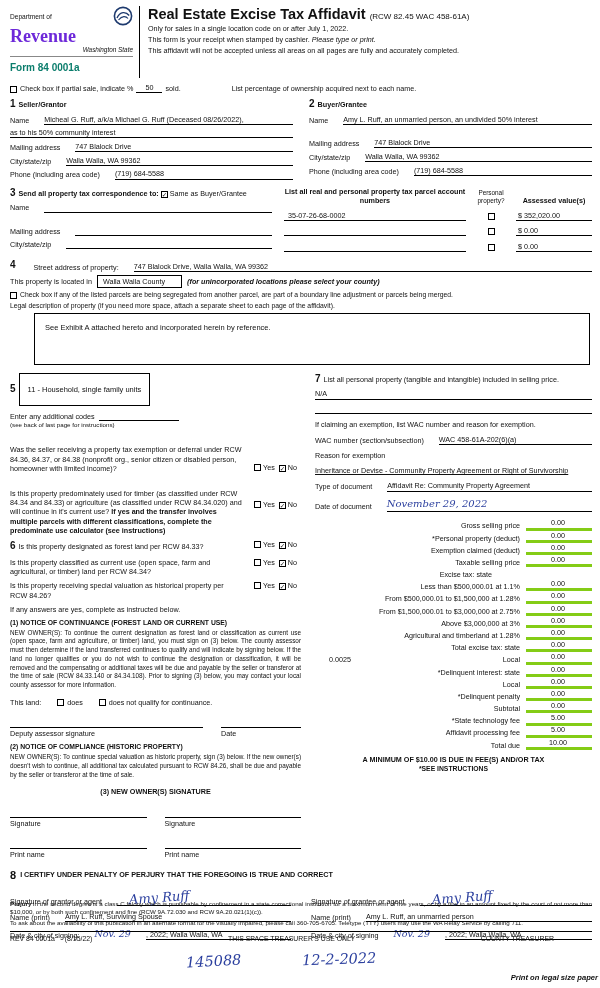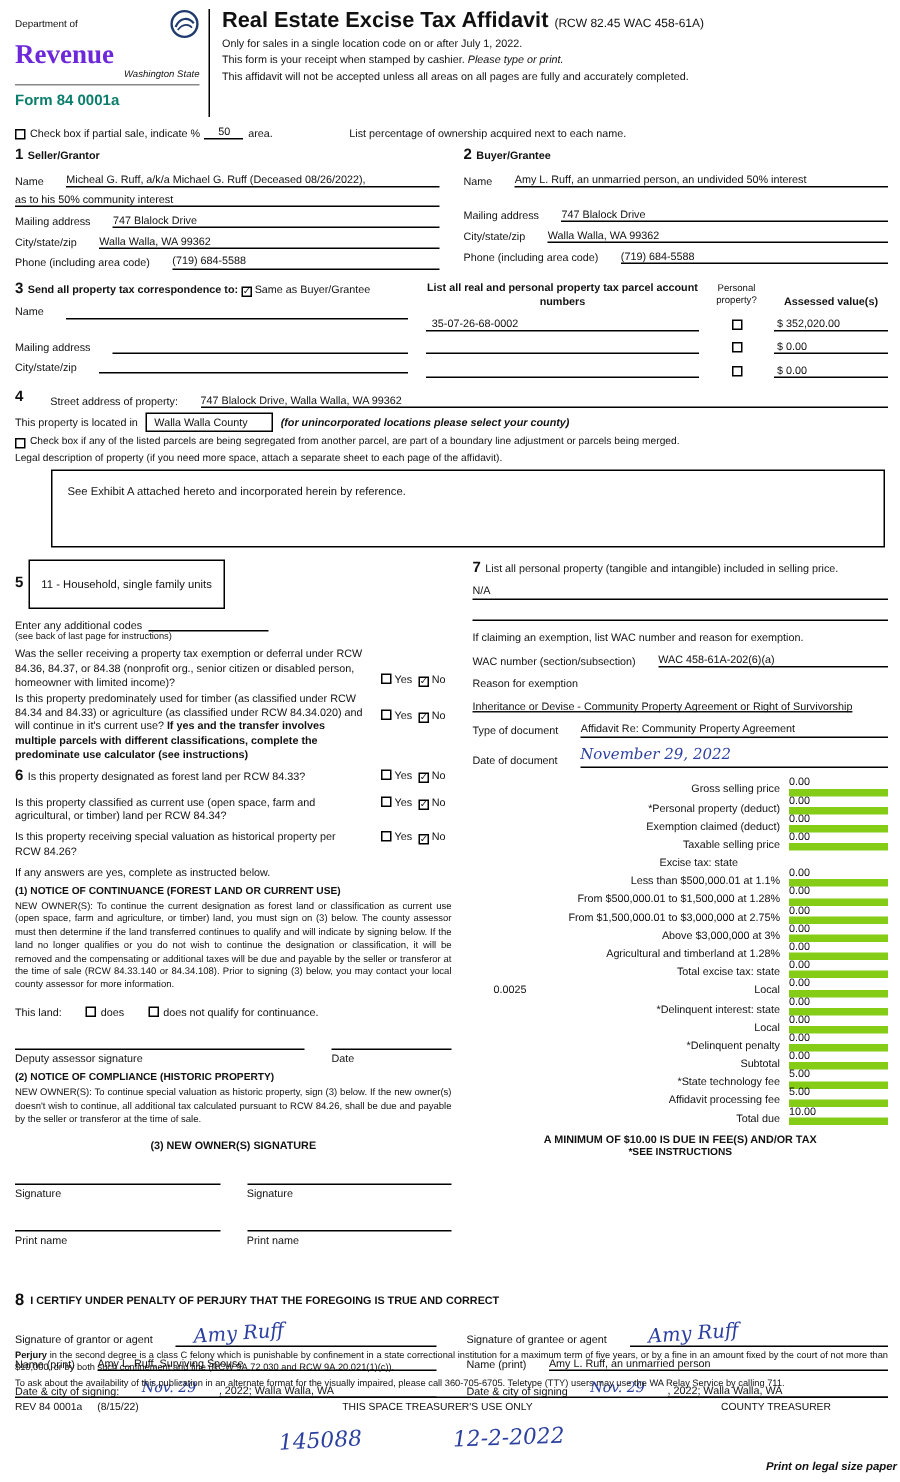--- a/index.html
+++ b/index.html
@@ -57,21 +57,21 @@
 .legal-lbl{margin-top:2px;font-size:6.8px}
 .exhibit-box{border:1px solid #000;height:52px;margin:2px 2px 0 24px;padding:9px 1px 0 10px;font-size:7.5px}
 
 .main-cols{display:flex;gap:14px;margin-top:8px;min-height:478px}
 .colL{width:50%}
 .colR{flex:1}
 .code-box{border:1px solid #000;padding:11px 8px;font-size:7.5px}
 .sec5head{display:flex;align-items:center}
 .addl{display:flex;align-items:flex-end;gap:4px;margin-top:6px}
 .addl .fill{width:80px}
-.q{position:relative;padding-right:58px;margin-top:2px}
+.q{position:relative;padding-right:58px;margin-top:16px}
 .q .yn{position:absolute;right:0;bottom:1px;white-space:nowrap}
 .q.q2 .yn{bottom:auto;top:11px}
 .ynl{margin:0 4px 0 2px}
 .q6{display:flex;margin-top:5px}
 .q6 .qt{flex:1;padding-right:8px}
 .q6 .yn{white-space:nowrap;width:56px;text-align:right}
 .ifyes{margin-top:5px}
 .notice-title{font-weight:bold;margin-top:5px;font-size:6.8px}
 .notice-body{font-size:6.35px;text-align:justify;margin-top:1px;line-height:1.38}
 .thisland{display:flex;gap:16px;margin-top:8px;align-items:flex-end}
@@ -81,21 +81,21 @@
 .slot .line{border-bottom:1px solid #000;height:11px}
 .slot .cap{margin-top:1px}
 .sig3head{text-align:center;font-weight:bold;margin-top:8px}
 
 .colR .mt{margin-top:6px}
 .fullfill{display:block;border-bottom:1px solid #000;min-height:10px;margin-top:4px}
 .ul-text{text-decoration:underline}
 .taxes{margin-top:7px}
 .tax-row{display:flex;justify-content:flex-end;align-items:flex-end;height:12.2px}
 .tr-label{padding-right:6px}
-.tr-amt{width:66px;border-bottom:5px solid #84cc16;text-align:left;padding-right:2px}
+.tr-amt{width:66px;border-bottom:3px solid #84cc16;text-align:center;padding-right:2px}
 .tr-pre{margin-right:auto;margin-left:8px;padding:0 6px}
 .tax-subhead{display:flex;justify-content:flex-end;align-items:flex-end;height:12px;padding-right:100px}
 .minline{font-weight:bold;text-align:center;margin-top:5px;font-size:7.2px}
 .seeinstr{font-weight:bold;text-align:center;font-size:6.8px;margin-top:1px}
 
 .sec8{margin-top:9px}
 .cert-head{display:flex;align-items:center;gap:4px}
 .secnum8{font-weight:bold;font-size:11px}
 .cert-cols{display:flex;gap:20px;margin-top:3px}
 .cc{flex:1}
@@ -137,21 +137,21 @@
       <div class="hnote">Only for sales in a single location code on or after July 1, 2022.</div>
       <div class="hnote"><span>This form is your receipt when stamped by cashier.</span> <span class="i">Please type or print.</span></div>
       <div class="hnote">This affidavit will not be accepted unless all areas on all pages are fully and accurately completed.</div>
     </div>
   </div>
 
   <div class="partial-row">
     <span class="cb"></span>
     <span>Check box if partial sale, indicate %</span>
     <span class="fill pct">50</span>
-    <span>area.</span>
+    <span>sold.</span>
     <span class="right-note">List percentage of ownership acquired next to each name.</span>
   </div>
 
   <div class="parties">
     <div class="party">
       <div><span class="secnum">1</span><span class="b">Seller/Grantor</span></div>
       <div class="frow">
           <span>Name</span>
           <span class="fill grow">Micheal G. Ruff, a/k/a Michael G. Ruff (Deceased 08/26/2022),</span>
         </div>

